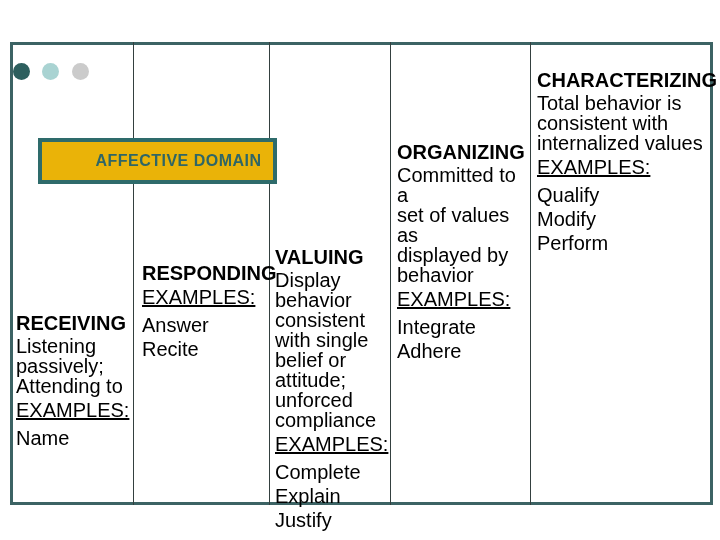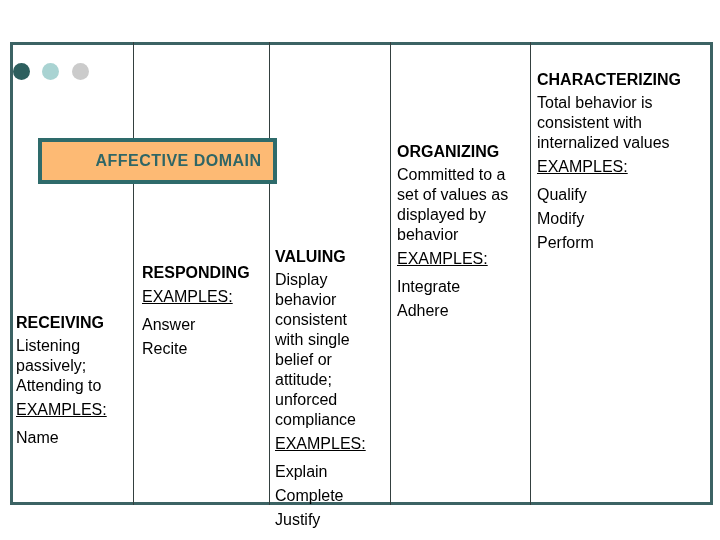--- a/index.html
+++ b/index.html
@@ -48,41 +48,41 @@
   .dot-1 { left: 13px; background: #2d5f5e; }
   .dot-2 { left: 42px; background: #a9d3d2; }
   .dot-3 { left: 72px; background: #cbcbcb; }
 
   
   .domain-box {
     position: absolute;
     left: 38px; top: 138px;
     width: 239px; height: 46px;
     box-sizing: border-box;
-    background: #fdba74;
+    background: #eab308;
     border: 4px solid #2e6b6b;
     z-index: 4;
     display: flex;
     align-items: center;
     justify-content: center;
     padding-left: 42px;
   }
   .domain-box span {
     font-size: 16px;
     font-weight: bold;
     color: #2f6666;
     letter-spacing: 0.5px;
     white-space: nowrap;
   }
 
   
   .column {
     position: absolute;
     z-index: 3;
-    font-size: 16px;
+    font-size: 20px;
     line-height: 20px;
   }
   .col-1 { left: 16px;  top: 313px; width: 112px; }
   .col-2 { left: 142px; top: 263px; width: 122px; }
   .col-3 { left: 275px; top: 215px; width: 108px; margin-top: 32px; }
   .col-4 { left: 397px; top: 142px; width: 128px; }
   .col-5 { left: 537px; top: 70px;  width: 170px; }
 
   .col-title {
     font-weight: bold;
@@ -146,22 +146,22 @@
     <div class="col-desc">Display
 behavior
 consistent
 with single
 belief or
 attitude;
 unforced
 compliance</div>
     <div class="examples-label">EXAMPLES:</div>
     <div class="examples-list">
+        <div class="example-item">Complete</div>
         <div class="example-item">Explain</div>
-        <div class="example-item">Complete</div>
         <div class="example-item">Justify</div>
       </div>
   </div>
 
   <div class="column col-4">
     <div class="col-title">ORGANIZING</div>
     <div class="col-desc">Committed to a
 set of values as
 displayed by
 behavior</div>

